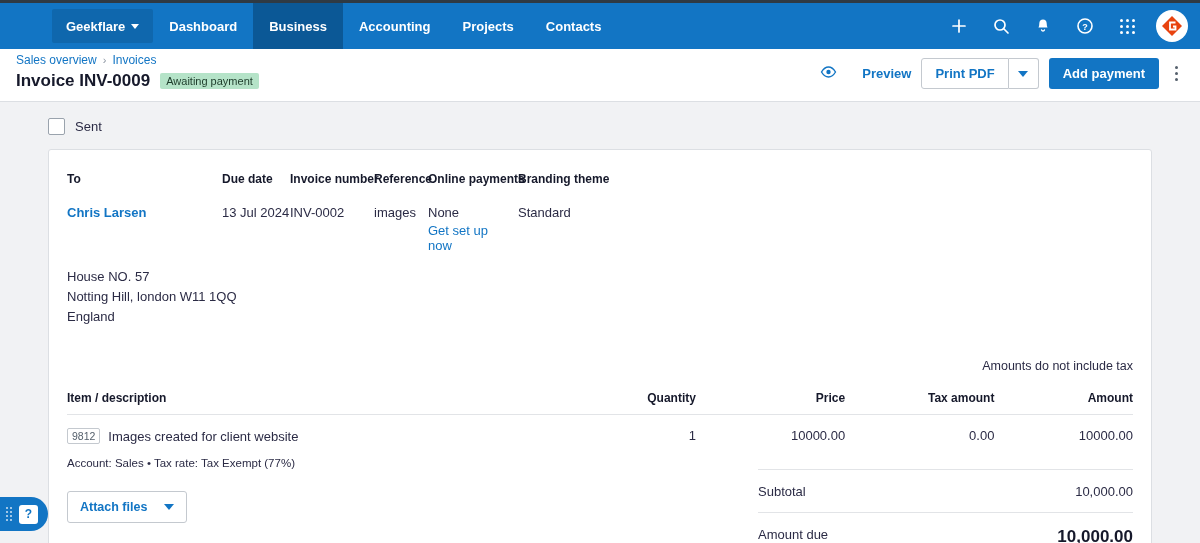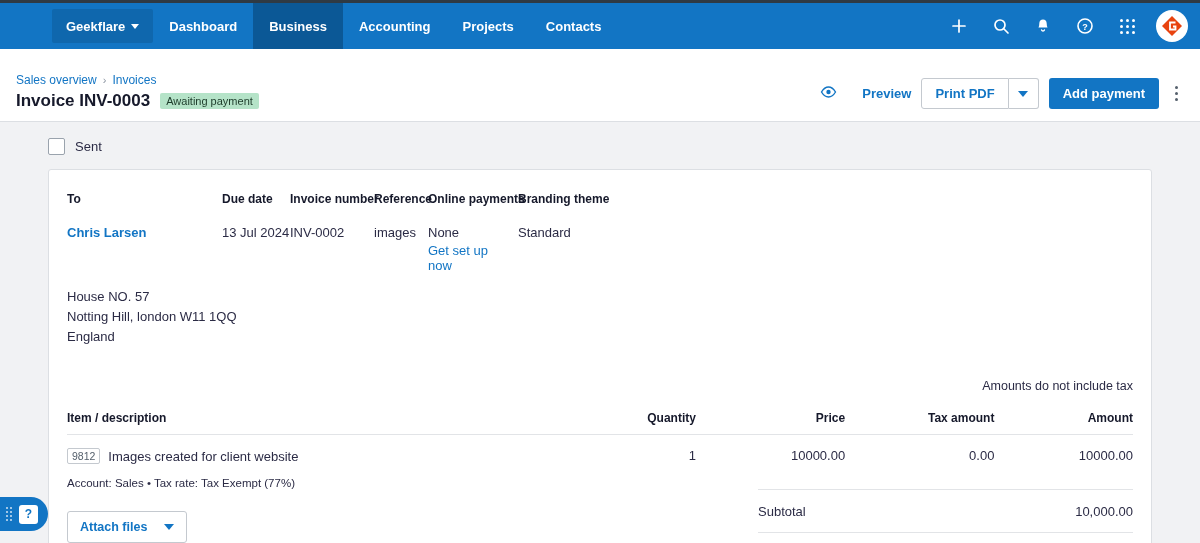--- a/index.html
+++ b/index.html
@@ -44,21 +44,21 @@
   .grid-icon { display: grid; grid-template-columns: repeat(3, 3px); gap: 3px; }
   .grid-icon i { width: 3px; height: 3px; background: #fff; border-radius: 50%; display: block; }
   .logo-circle {
     width: 32px; height: 32px; border-radius: 50%; background: #fff;
     display: flex; align-items: center; justify-content: center;
     margin-left: 6px; cursor: pointer;
   }
 
   
   .page-header {
-    background: #fff; padding: 24px 16px 10px 16px;
+    background: #fff; padding: 4px 16px 10px 16px;
     border-bottom: 1px solid #dcdfe3;
     display: flex; align-items: flex-end;
   }
   .crumbs { font-size: 12px; color: #1275c4; display: flex; align-items: center; gap: 6px; }
   .crumbs a { color: #1275c4; text-decoration: none; cursor: pointer; }
   .crumb-sep { color: #8b95a1; font-size: 11px; }
   .title-row { display: flex; align-items: center; gap: 10px; margin-top: 4px; }
   .page-title { font-size: 17px; font-weight: bold; color: #16192b; }
   .badge {
     background: #b5e3c8; color: #1d3b2a; font-size: 11px;
@@ -247,21 +247,21 @@
 </div>
 
 <div class="page-header">
   <div>
     <div class="crumbs">
       <a>Sales overview</a>
       <span class="crumb-sep">›</span>
       <a>Invoices</a>
     </div>
     <div class="title-row">
-      <span class="page-title">Invoice INV-0003</span>
+      <span class="page-title">Invoice INV-0009</span>
       <span class="badge">Awaiting payment</span>
     </div>
   </div>
 
   <div class="header-actions">
     <div class="preview-link">
       <span>
         <svg width="17" height="12" viewBox="0 0 17 12">
             <path d="M8.5 1C4.5 1 1.5 6 1.5 6s3 5 7 5 7-5 7-5-3-5-7-5z" stroke="#1275c4" stroke-width="1.4" fill="none"></path>
             <circle cx="8.5" cy="6" r="2.2" fill="#1275c4"></circle>

